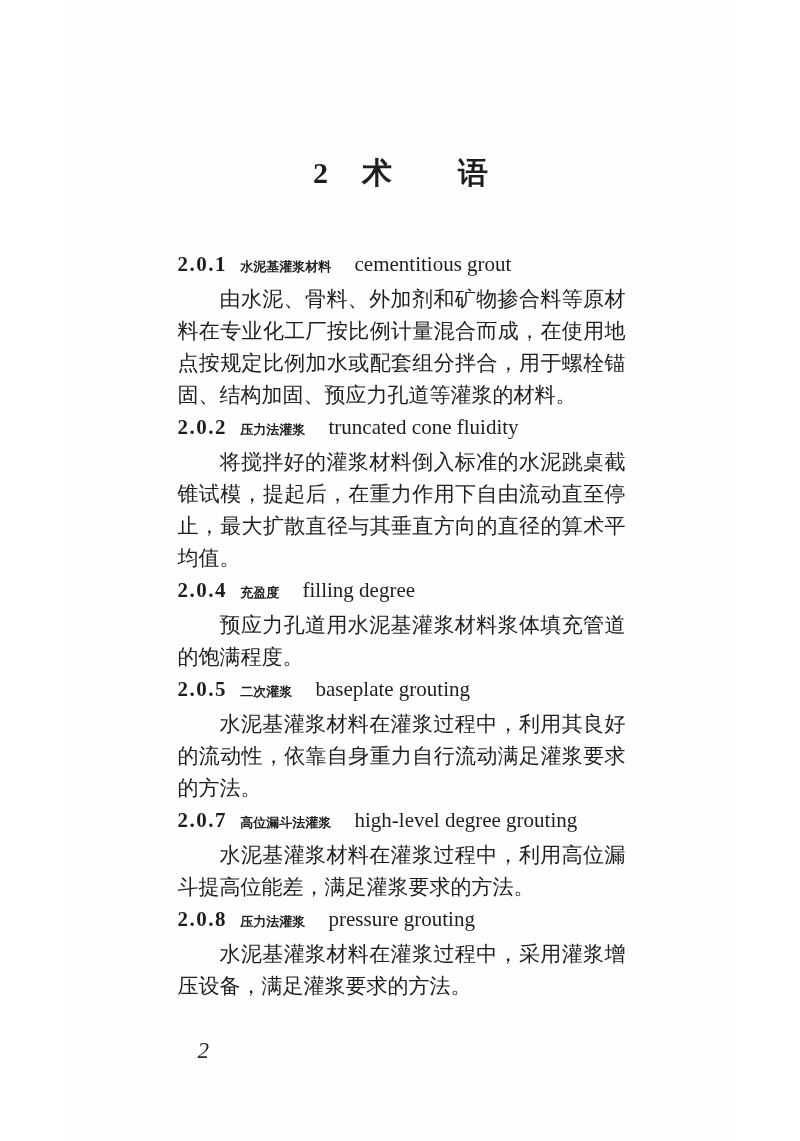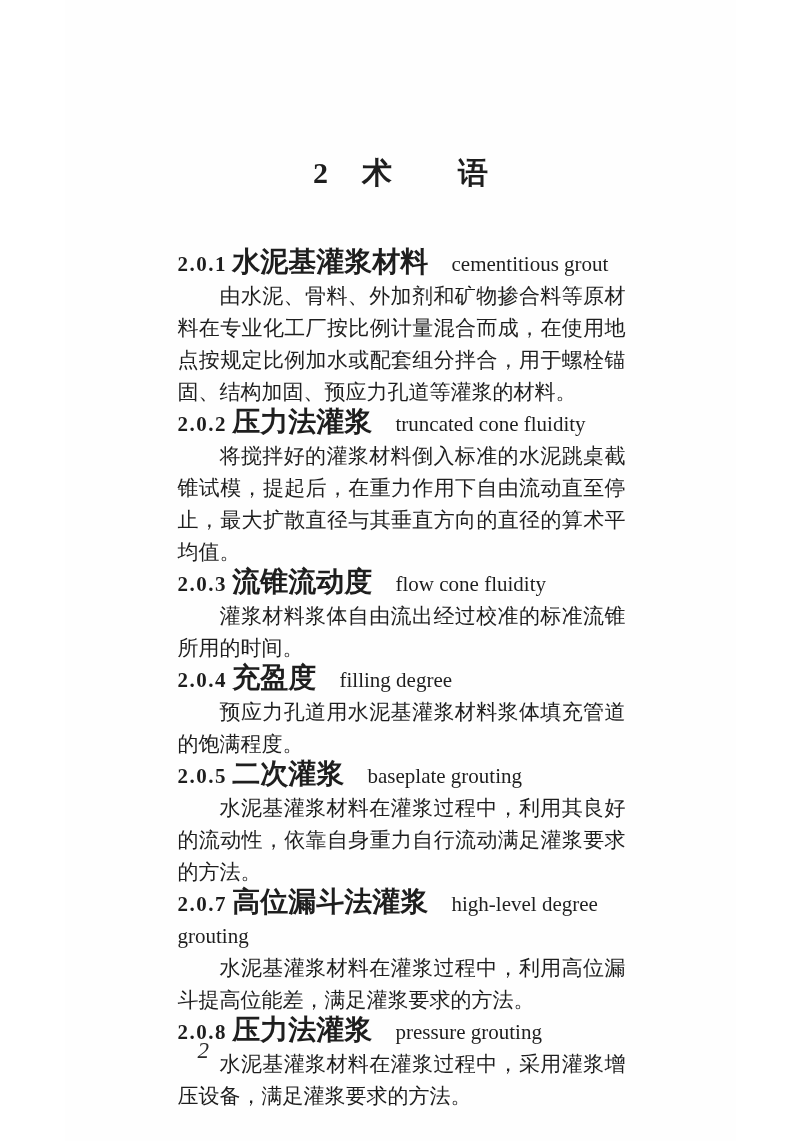--- a/index.html
+++ b/index.html
@@ -31,25 +31,25 @@
   .terms {
     font-size: 21px;
     line-height: 32px;
   }
   .term-line {
     margin: 0;
     font-weight: bold;
   }
   .term-line .num {
     letter-spacing: 1.5px;
-    margin-right: 0;
+    margin-right: 8px;
   }
   .term-line .cn {
-    font-family: Liberation Mono, monospace;
-    font-size: 28px;
+    font-family: Liberation Serif, serif;
+    font-size: 13px;
     margin-right: 18px;
   }
   .term-line .en {
     font-weight: normal;
     font-family: "Liberation Serif", "DejaVu Serif", serif;
   }
   .def {
     margin: 0;
     text-indent: 2em;
     text-align: justify;
@@ -83,28 +83,20 @@
 
       <article class="term">
         <p class="term-line">
           <span class="num">2.0.2</span>
           <span class="cn">压力法灌浆</span>
           <span class="en">truncated cone fluidity</span>
         </p>
         <p class="def">将搅拌好的灌浆材料倒入标准的水泥跳桌截锥试模，提起后，在重力作用下自由流动直至停止，最大扩散直径与其垂直方向的直径的算术平均值。</p>
       </article>
 
-      <article class="term">
-        <p class="term-line">
-          <span class="num">2.0.3</span>
-          <span class="cn">流锥流动度</span>
-          <span class="en">flow cone fluidity</span>
-        </p>
-        <p class="def">灌浆材料浆体自由流出经过校准的标准流锥所用的时间。</p>
-      </article>
 
       <article class="term">
         <p class="term-line">
           <span class="num">2.0.4</span>
           <span class="cn">充盈度</span>
           <span class="en">filling degree</span>
         </p>
         <p class="def">预应力孔道用水泥基灌浆材料浆体填充管道的饱满程度。</p>
       </article>
 

